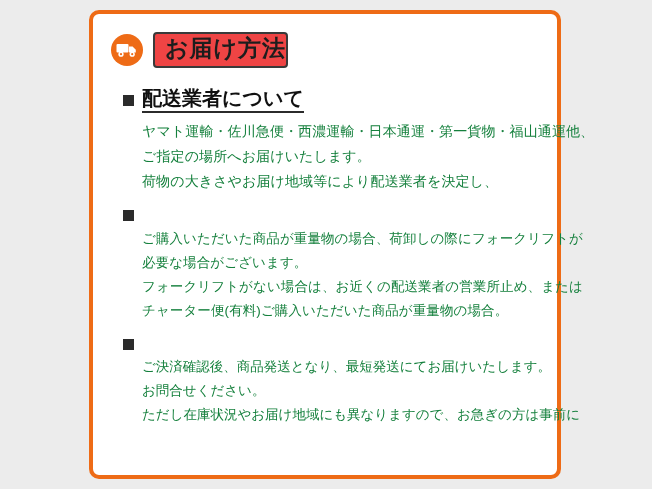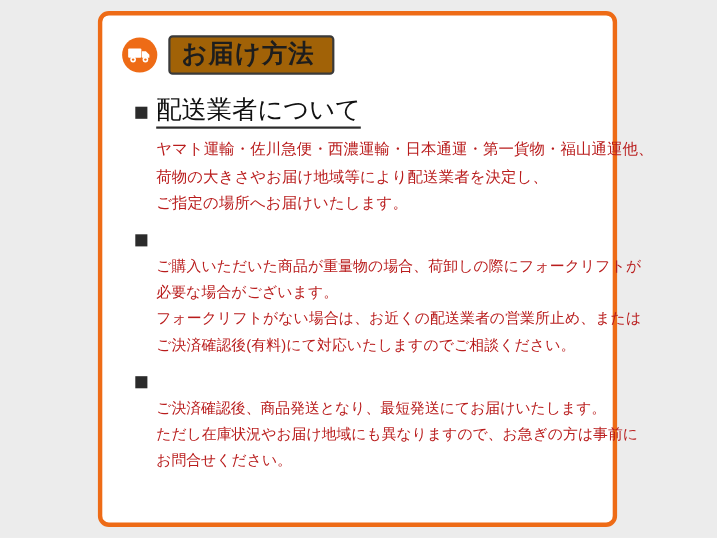--- a/index.html
+++ b/index.html
@@ -54,22 +54,22 @@
     flex: 0 0 auto;
   }
   .truck-badge svg {
     position: absolute;
     left: 5px;
     top: 7px;
   }
   .title-box {
     border: 2px solid #3a3a3a;
     border-radius: 4px;
-    padding: 2px 16px 4px 10px;
-    background: #a16207;
+    padding: 2px 0 4px 10px;
+    background: #ef4444;
   }
   .title-text {
     font-size: 23px;
     font-weight: bold;
     color: #1d1d1d;
     letter-spacing: 1px;
     line-height: 1.1;
     white-space: nowrap;
   }
   
@@ -84,40 +84,40 @@
     margin-bottom: 6px;
   }
   .sq {
     width: 11px;
     height: 11px;
     background: #2b2b2b;
     flex: 0 0 auto;
     margin-top: 2px;
   }
   .sec-title {
-    font-size: 23px;
-    font-weight: normal;
+    font-size: 20px;
+    font-weight: bold;
     color: #111;
     border-bottom: 2px solid #2b2b2b;
     padding-bottom: 1px;
     line-height: 1.2;
     white-space: nowrap;
   }
   .body-lines {
     padding-left: 19px;
   }
   .line {
     font-size: 13.5px;
-    color: #b91c1c;
+    color: #15803d;
     line-height: 1.78;
     white-space: nowrap;
     letter-spacing: 0.1px;
   }
   .sec-1 .line { font-size: 14px; }
-  .sec-3 .line { letter-spacing: 0px; }
+  .sec-3 .line { letter-spacing: 0px; font-family: Liberation Mono, monospace; }
 </style>
 </head>
 <body>
 
 <div class="page">
   <div class="card">
     <div class="inner">
 
       <div class="header">
         <div class="truck-badge">
@@ -135,43 +135,43 @@
         </div>
       </div>
 
       <div class="section sec-1">
         <div class="sec-head">
           <span class="sq"></span>
           <span class="sec-title">配送業者について</span>
         </div>
         <div class="body-lines">
           <div class="line">ヤマト運輸・佐川急便・西濃運輸・日本通運・第一貨物・福山通運他、</div>
+          <div class="line">ご指定の場所へお届けいたします。</div>
           <div class="line">荷物の大きさやお届け地域等により配送業者を決定し、</div>
-          <div class="line">ご指定の場所へお届けいたします。</div>
         </div>
       </div>
 
       <div class="section sec-2">
         <div class="sec-head">
           <span class="sq"></span>
         </div>
         <div class="body-lines">
           <div class="line">ご購入いただいた商品が重量物の場合、荷卸しの際にフォークリフトが</div>
           <div class="line">必要な場合がございます。</div>
           <div class="line">フォークリフトがない場合は、お近くの配送業者の営業所止め、または</div>
-          <div class="line">ご決済確認後(有料)にて対応いたしますのでご相談ください。</div>
+          <div class="line">チャーター便(有料)ご購入いただいた商品が重量物の場合。</div>
         </div>
       </div>
 
       <div class="section sec-3">
         <div class="sec-head">
           <span class="sq"></span>
         </div>
         <div class="body-lines">
           <div class="line">ご決済確認後、商品発送となり、最短発送にてお届けいたします。</div>
+          <div class="line">お問合せください。</div>
           <div class="line">ただし在庫状況やお届け地域にも異なりますので、お急ぎの方は事前に</div>
-          <div class="line">お問合せください。</div>
         </div>
       </div>
 
     </div>
   </div>
 </div>
 
 </body></html>

